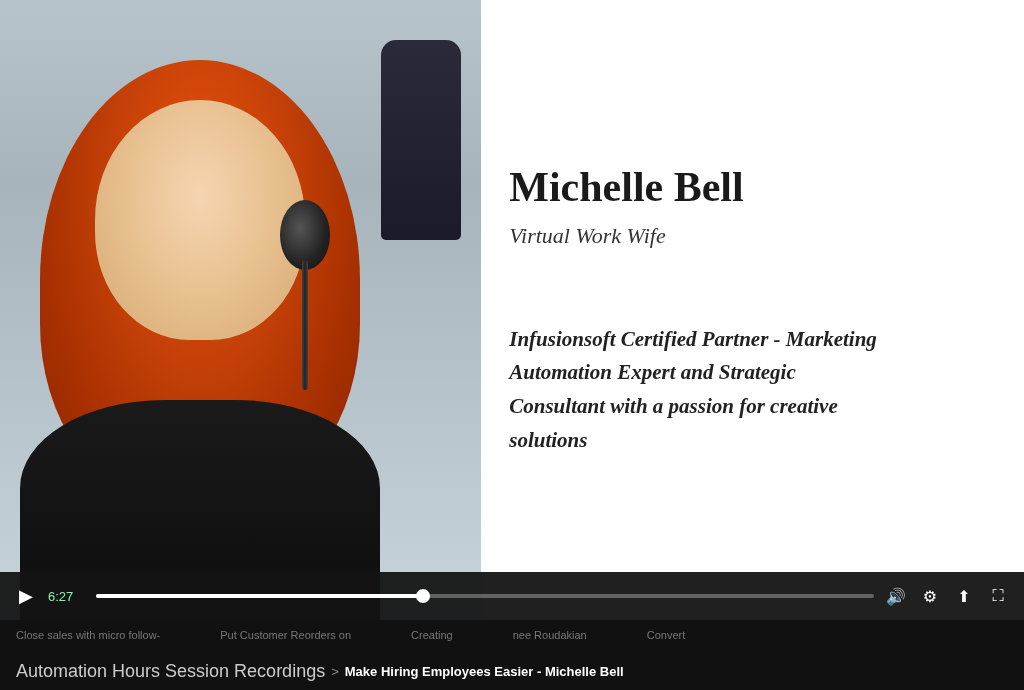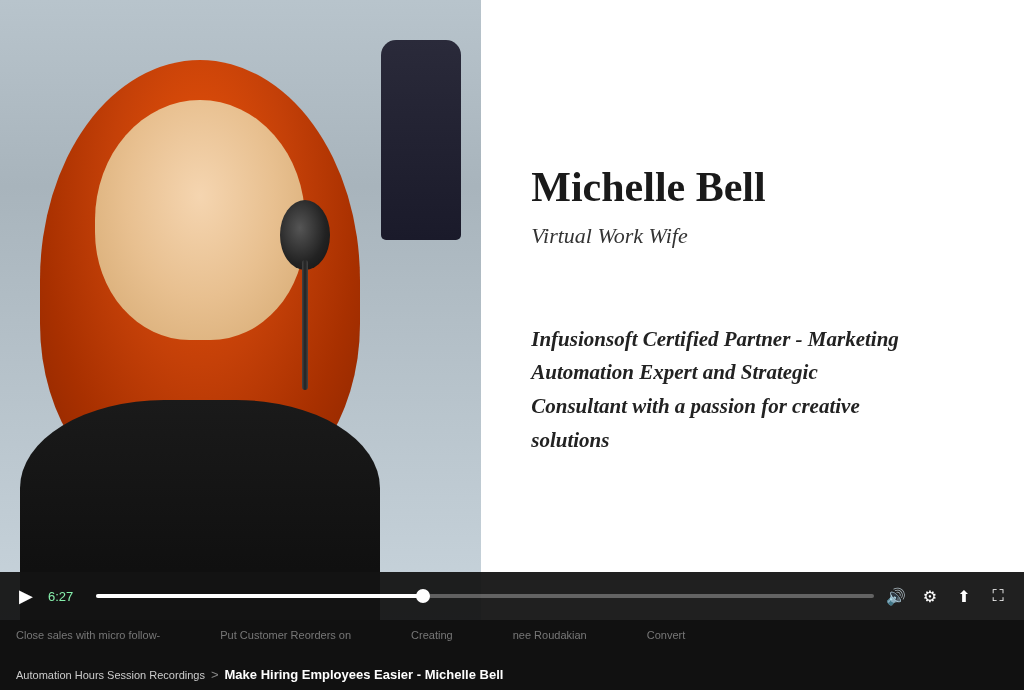--- a/index.html
+++ b/index.html
@@ -120,21 +120,21 @@
     }
 
     
     .slide-side {
       width: 53%;
       height: 100%;
       background: #ffffff;
       display: flex;
       flex-direction: column;
       justify-content: center;
-      padding: 60px 50px;
+      padding: 60px 28px;
       position: relative;
     }
 
     .slide-name {
       font-size: 42px;
       font-weight: bold;
       color: #1a1a1a;
       margin-bottom: 12px;
       font-family: Georgia, serif;
     }
@@ -305,21 +305,21 @@
       background: #111;
       display: flex;
       align-items: center;
       padding: 0 10px;
       position: relative;
       overflow: hidden;
     }
 
     .breadcrumb-link {
       color: #ccc;
-      font-size: 11px;
+      font-size: 18px;
       font-family: Arial, sans-serif;
       white-space: nowrap;
       text-align: right;
     }
 
     .breadcrumb-separator {
       color: #888;
       font-size: 13px;
       font-family: Arial, sans-serif;
     }

